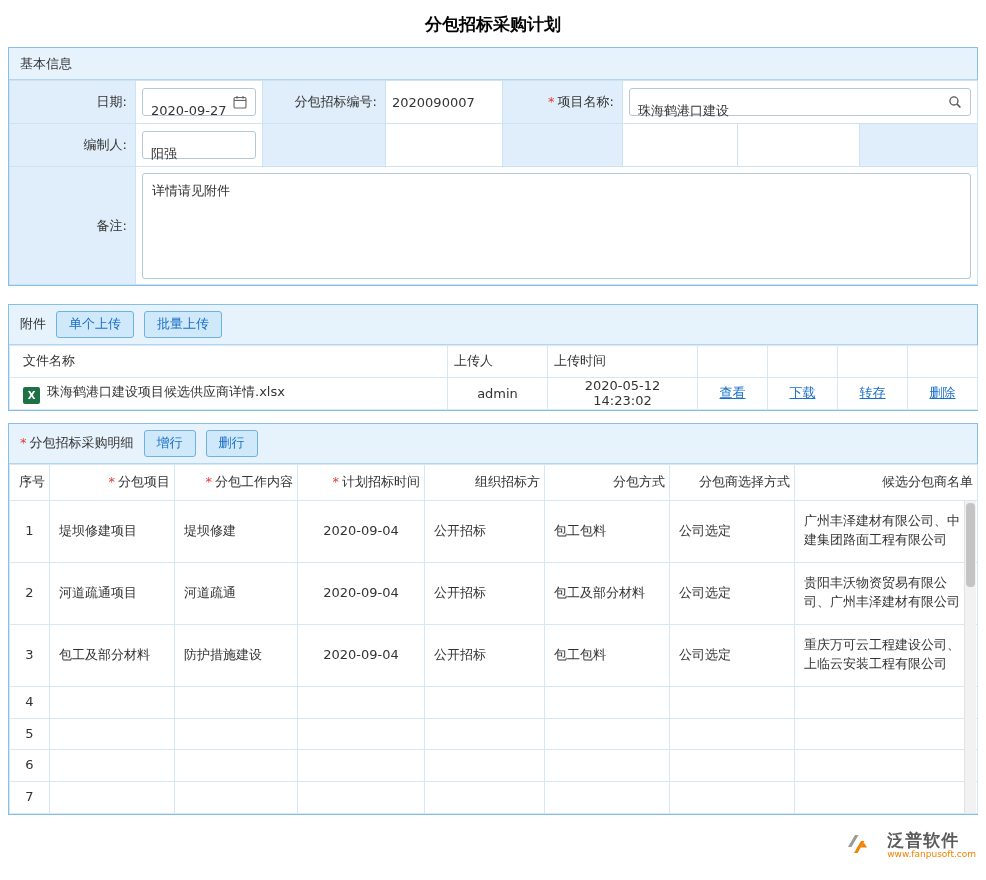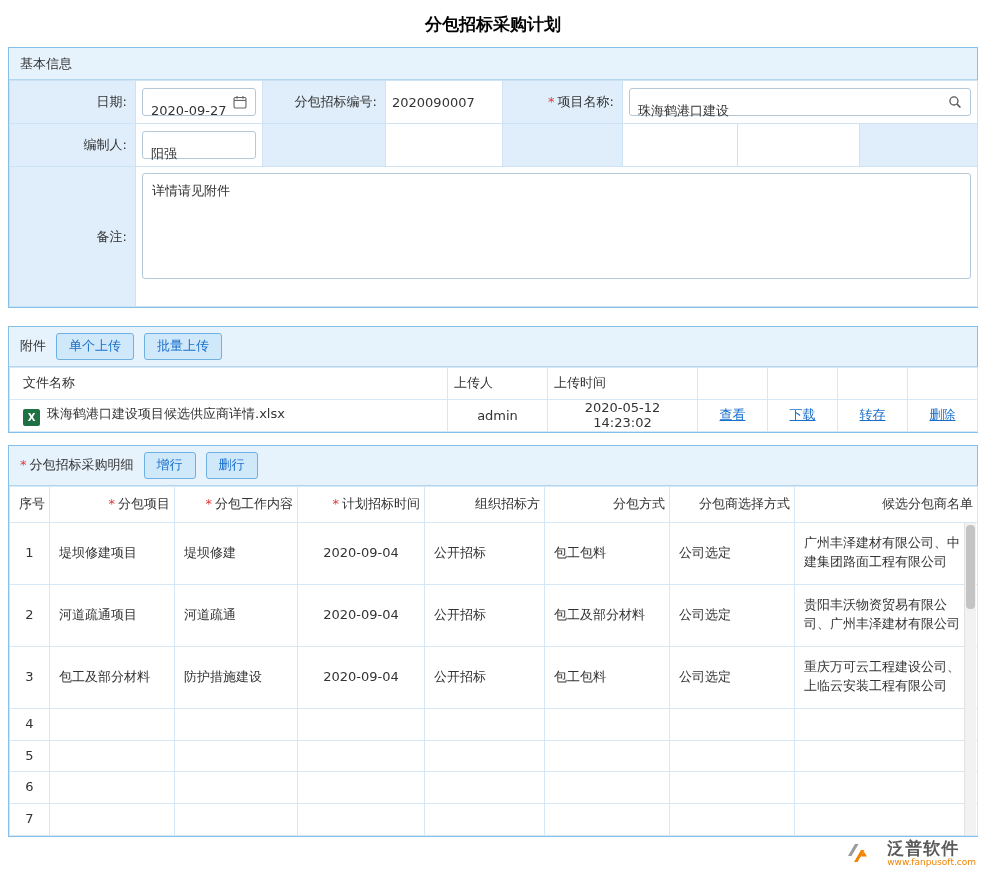--- a/index.html
+++ b/index.html
@@ -27,21 +27,21 @@
     border-radius:3px; padding:3px 12px; font-size:13px; cursor:pointer; line-height:1.45;
     font-family:inherit;
   }
 
   
   table.info-tbl { width:100%; border-collapse:collapse; table-layout:fixed; background:#fff; }
   .info-tbl td { border:1px solid #cde3f3; padding:4px 6px; height:43px; }
   .info-tbl td.lbl { background:#dfeefa; text-align:right; padding-right:8px; white-space:nowrap; }
   .info-tbl td.cell-b { background:#dfeefa; }
   .info-tbl td.cell-w { background:#fff; }
-  .info-tbl tr.remark-row td { height:140px; }
+  .info-tbl tr.remark-row td { height:118px; }
   .info-tbl tr.remark-row td.lbl { vertical-align:middle; }
   .info-tbl tr.remark-row td.val { vertical-align:top; padding-top:6px; }
 
   .ibox {
     display:flex; align-items:center; justify-content:space-between; gap:6px;
     background:#fff; border:1px solid #b3c9da; border-radius:3px; height:28px;
     padding:0 8px; width:100%; cursor:text;
   }
   .ibox .txt { white-space:nowrap; overflow:hidden;margin-top:17px; }
   .ibox .ic { flex:0 0 auto; display:inline-flex; cursor:pointer; }
@@ -80,21 +80,21 @@
   .vscroll {
     position:absolute; top:37px; right:1px; bottom:1px; width:12px;
     background:#f2f2f2; border-left:1px solid #e2e2e2;
   }
   .vthumb {
     position:absolute; top:2px; left:1px; width:9px; height:84px;
     background:#c4c4c4; border-radius:4px; cursor:pointer;
   }
 
   
-  .brand { position:absolute; right:10px; bottom:12px; display:flex; align-items:flex-end; gap:18px; }
+  .brand { position:absolute; right:10px; bottom:20px; display:flex; align-items:center; gap:18px; }
   .brand-txt { display:flex; flex-direction:column; align-items:flex-start; }
   .brand-name { font-size:17px; font-weight:bold; color:#5a5a5a; line-height:1.1; letter-spacing:1px; }
   .brand-url { font-size:9px; color:#f08300; line-height:1.2; }
 </style>
 </head>
 <body>
 
 <div class="page-title">分包招标采购计划</div>
 
 <section class="panel gap-lg">

